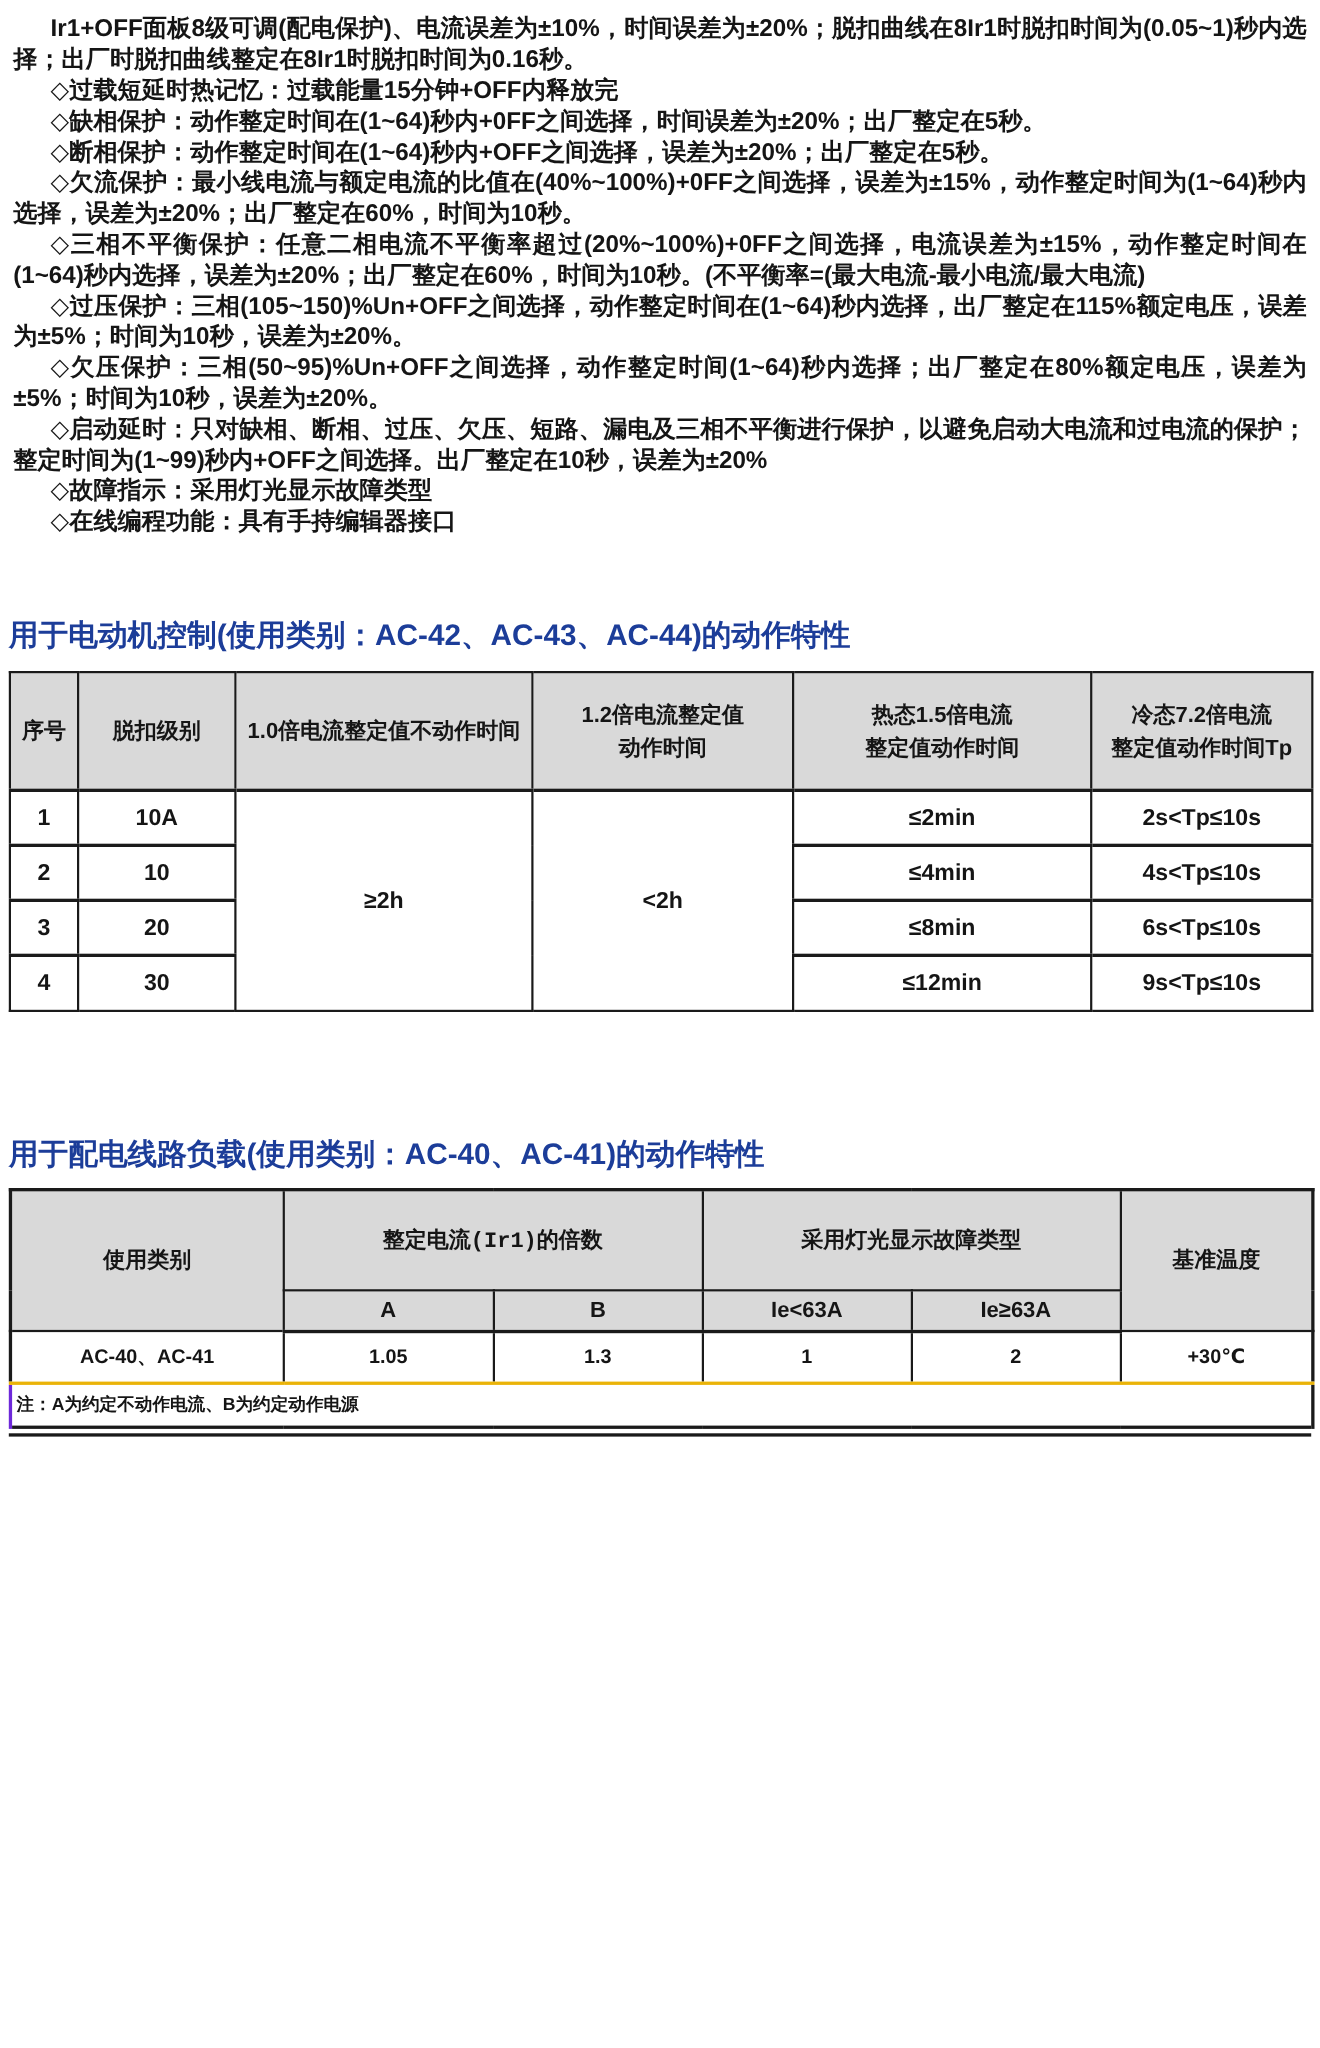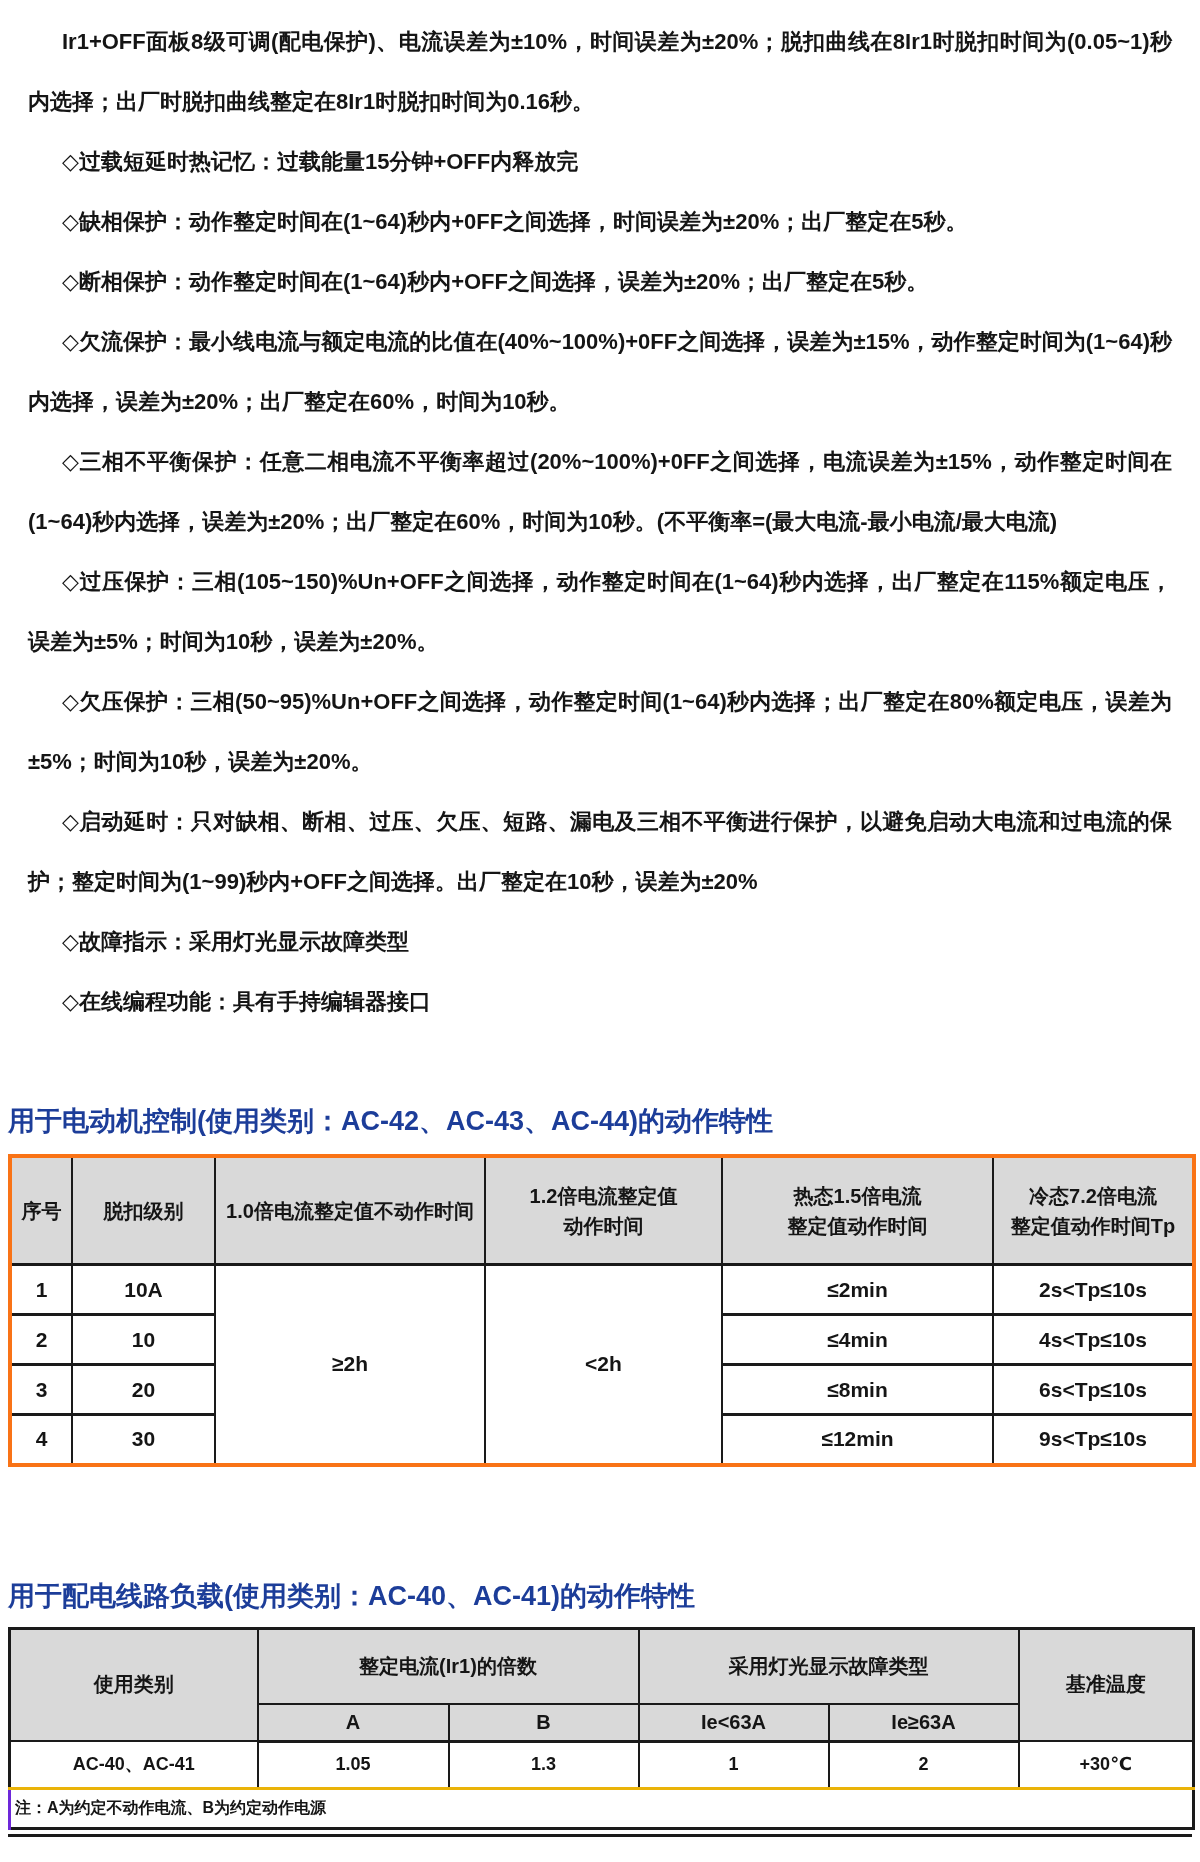--- a/index.html
+++ b/index.html
@@ -4,24 +4,24 @@
 <style>
   html,body{margin:0;padding:0;}
   body{
     width:1200px;height:1862px;overflow:hidden;background:#ffffff;
     font-family:"Liberation Sans","DejaVu Sans",sans-serif;
     color:#111;
   }
   .page{position:relative;width:1200px;height:1862px;}
   .intro{padding-top:12px;}
   .intro p{
-    margin:0 28px;
+    margin:0 12px;
     text-indent:34px;
     font-size:22px;
-    line-height:60px;
+    line-height:28px;
     font-weight:700;
     text-align:justify;
     color:#151515;
   }
   h2.sec-title{
     margin:0;
     padding-left:8px;
     font-size:27px;
     line-height:34px;
     font-weight:700;
@@ -37,34 +37,34 @@
     font-weight:700;
     color:#151515;
   }
   th,td{
     border:2px solid #1a1a1a;
     text-align:center;
     vertical-align:middle;
     padding:0 2px;
     overflow:hidden;
   }
-  table.t1{border:4px solid #f97316;}
+  table.t1{border:2px solid #f97316;}
   table.t2{border:3px solid #1a1a1a;margin-top:14px;}
   .t1 thead th{
     background:#d9d9d9;
     height:105px;
     font-size:20px;
     line-height:30px;
     white-space:pre-line;
     border-bottom:3px solid #1a1a1a;
   }
   .t1 tbody tr{height:50px;}
   .t1 tbody td{font-size:21px;border-top:3px solid #1a1a1a;}
   .t2 th{background:#d9d9d9;font-size:20px;}
-  .t2 tr.hrow{height:76px;}
+  .t2 tr.hrow{height:92px;font-family:Liberation Mono, monospace;}
   .t2 tr.hrow2{height:37px;}
   .t2 tr.hrow2 th{border-bottom:3px solid #1a1a1a;}
   .t2 tr.drow{height:47px;}
   .t2 tr.drow td{font-size:18px;border-bottom:3px solid #eab308;}
   .t2 tr.nrow{height:40px;}
   .t2 tr.nrow td{
     text-align:left;
     font-size:16px;
     padding-left:4px;
     border-left:3px solid #6d28d9;

